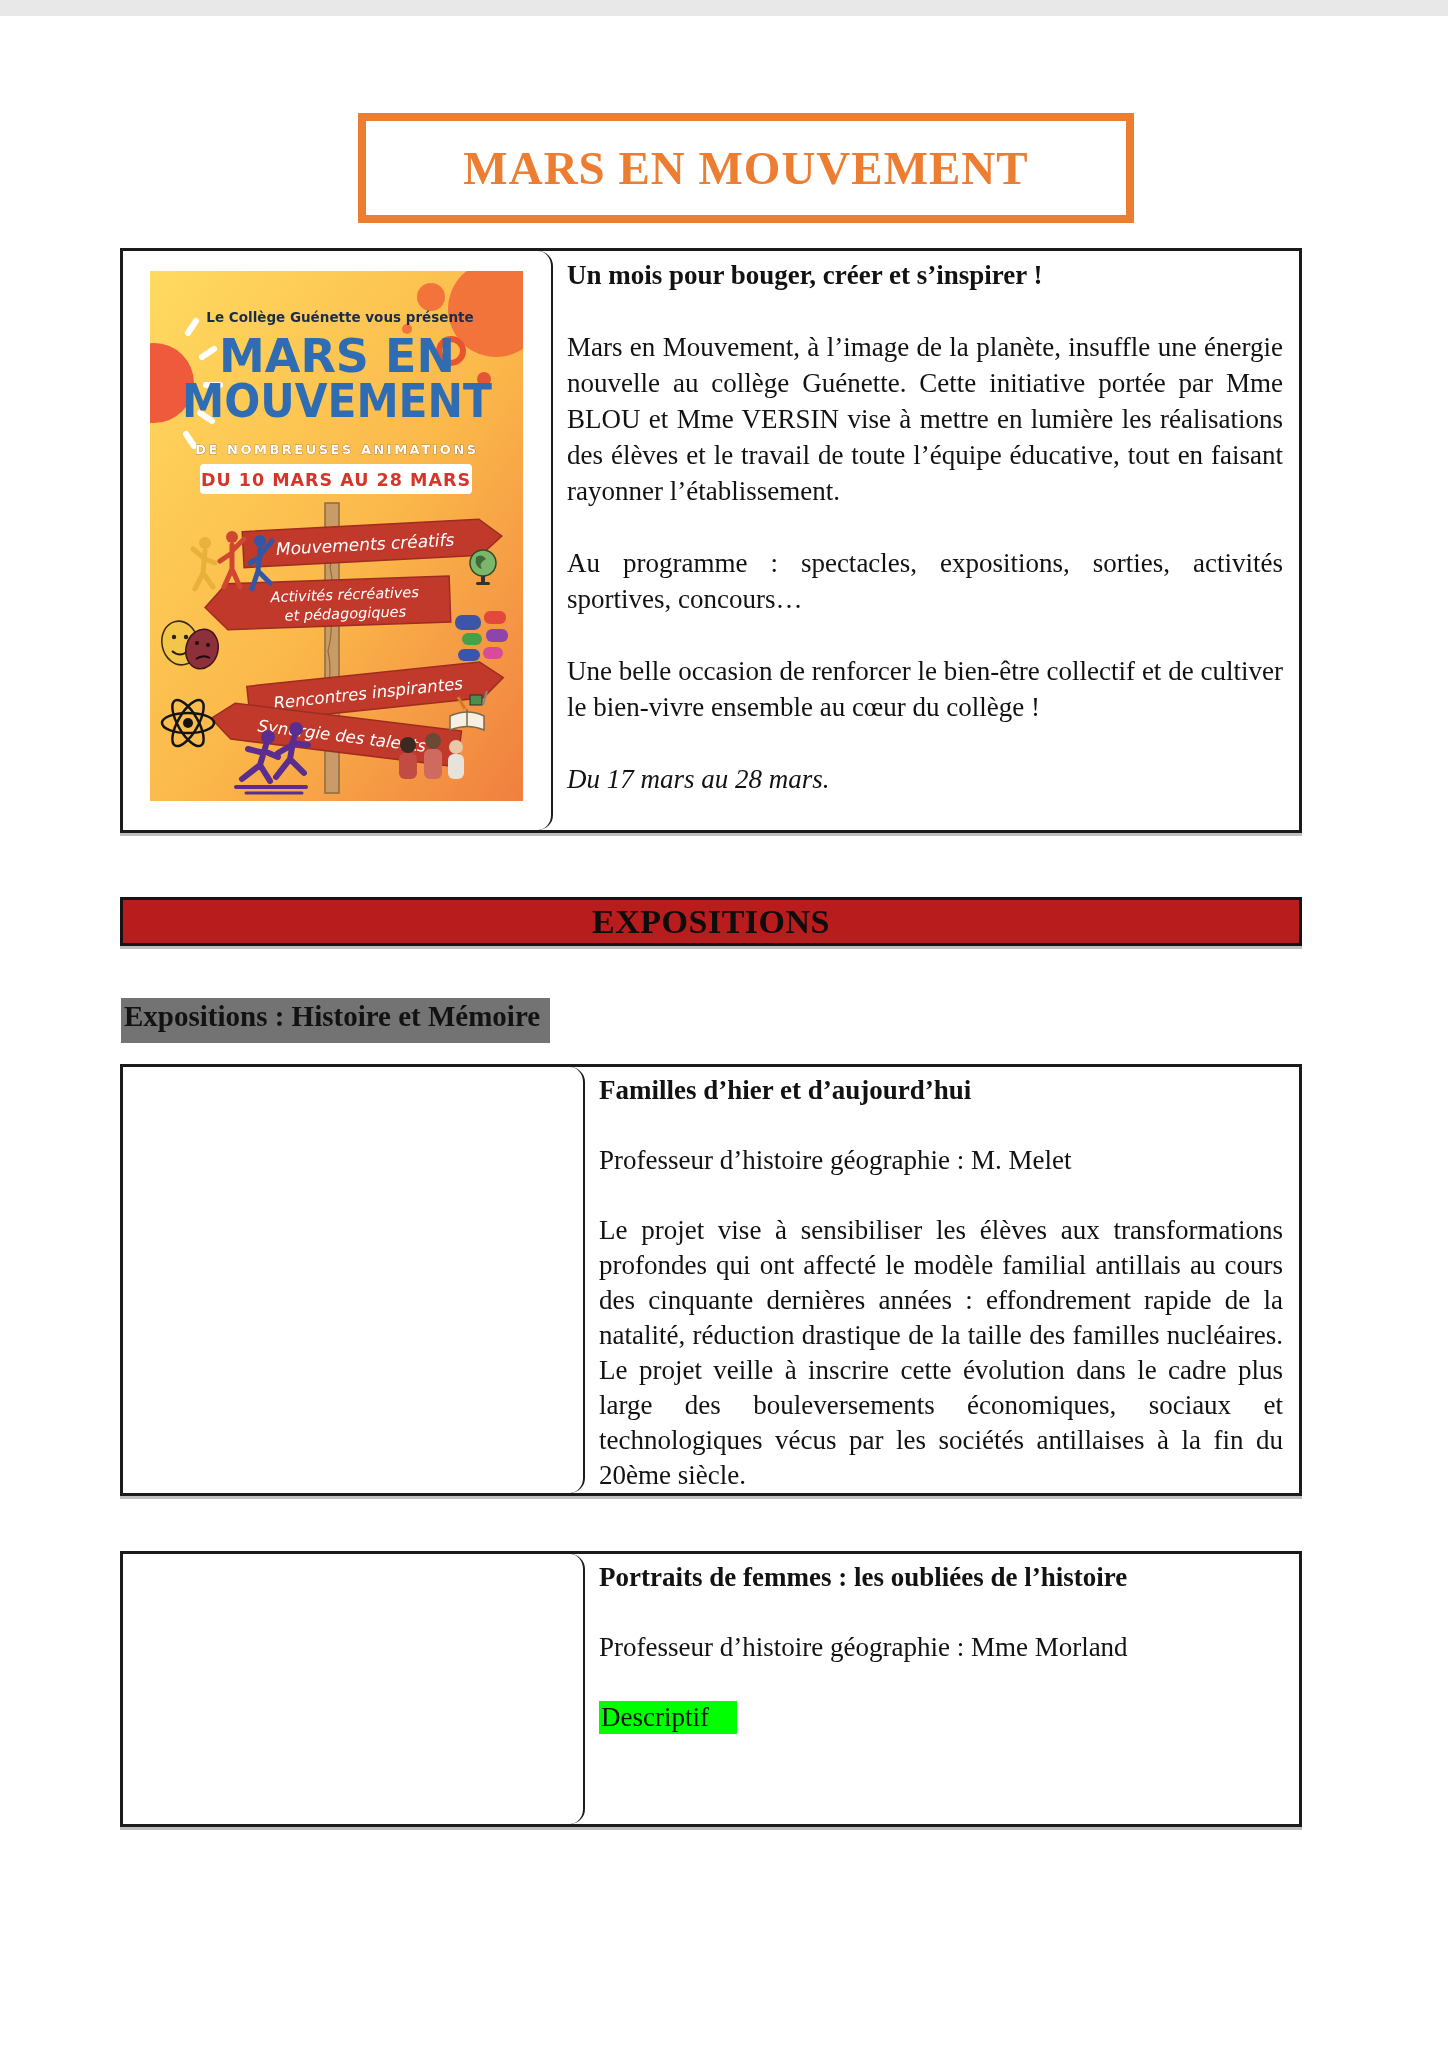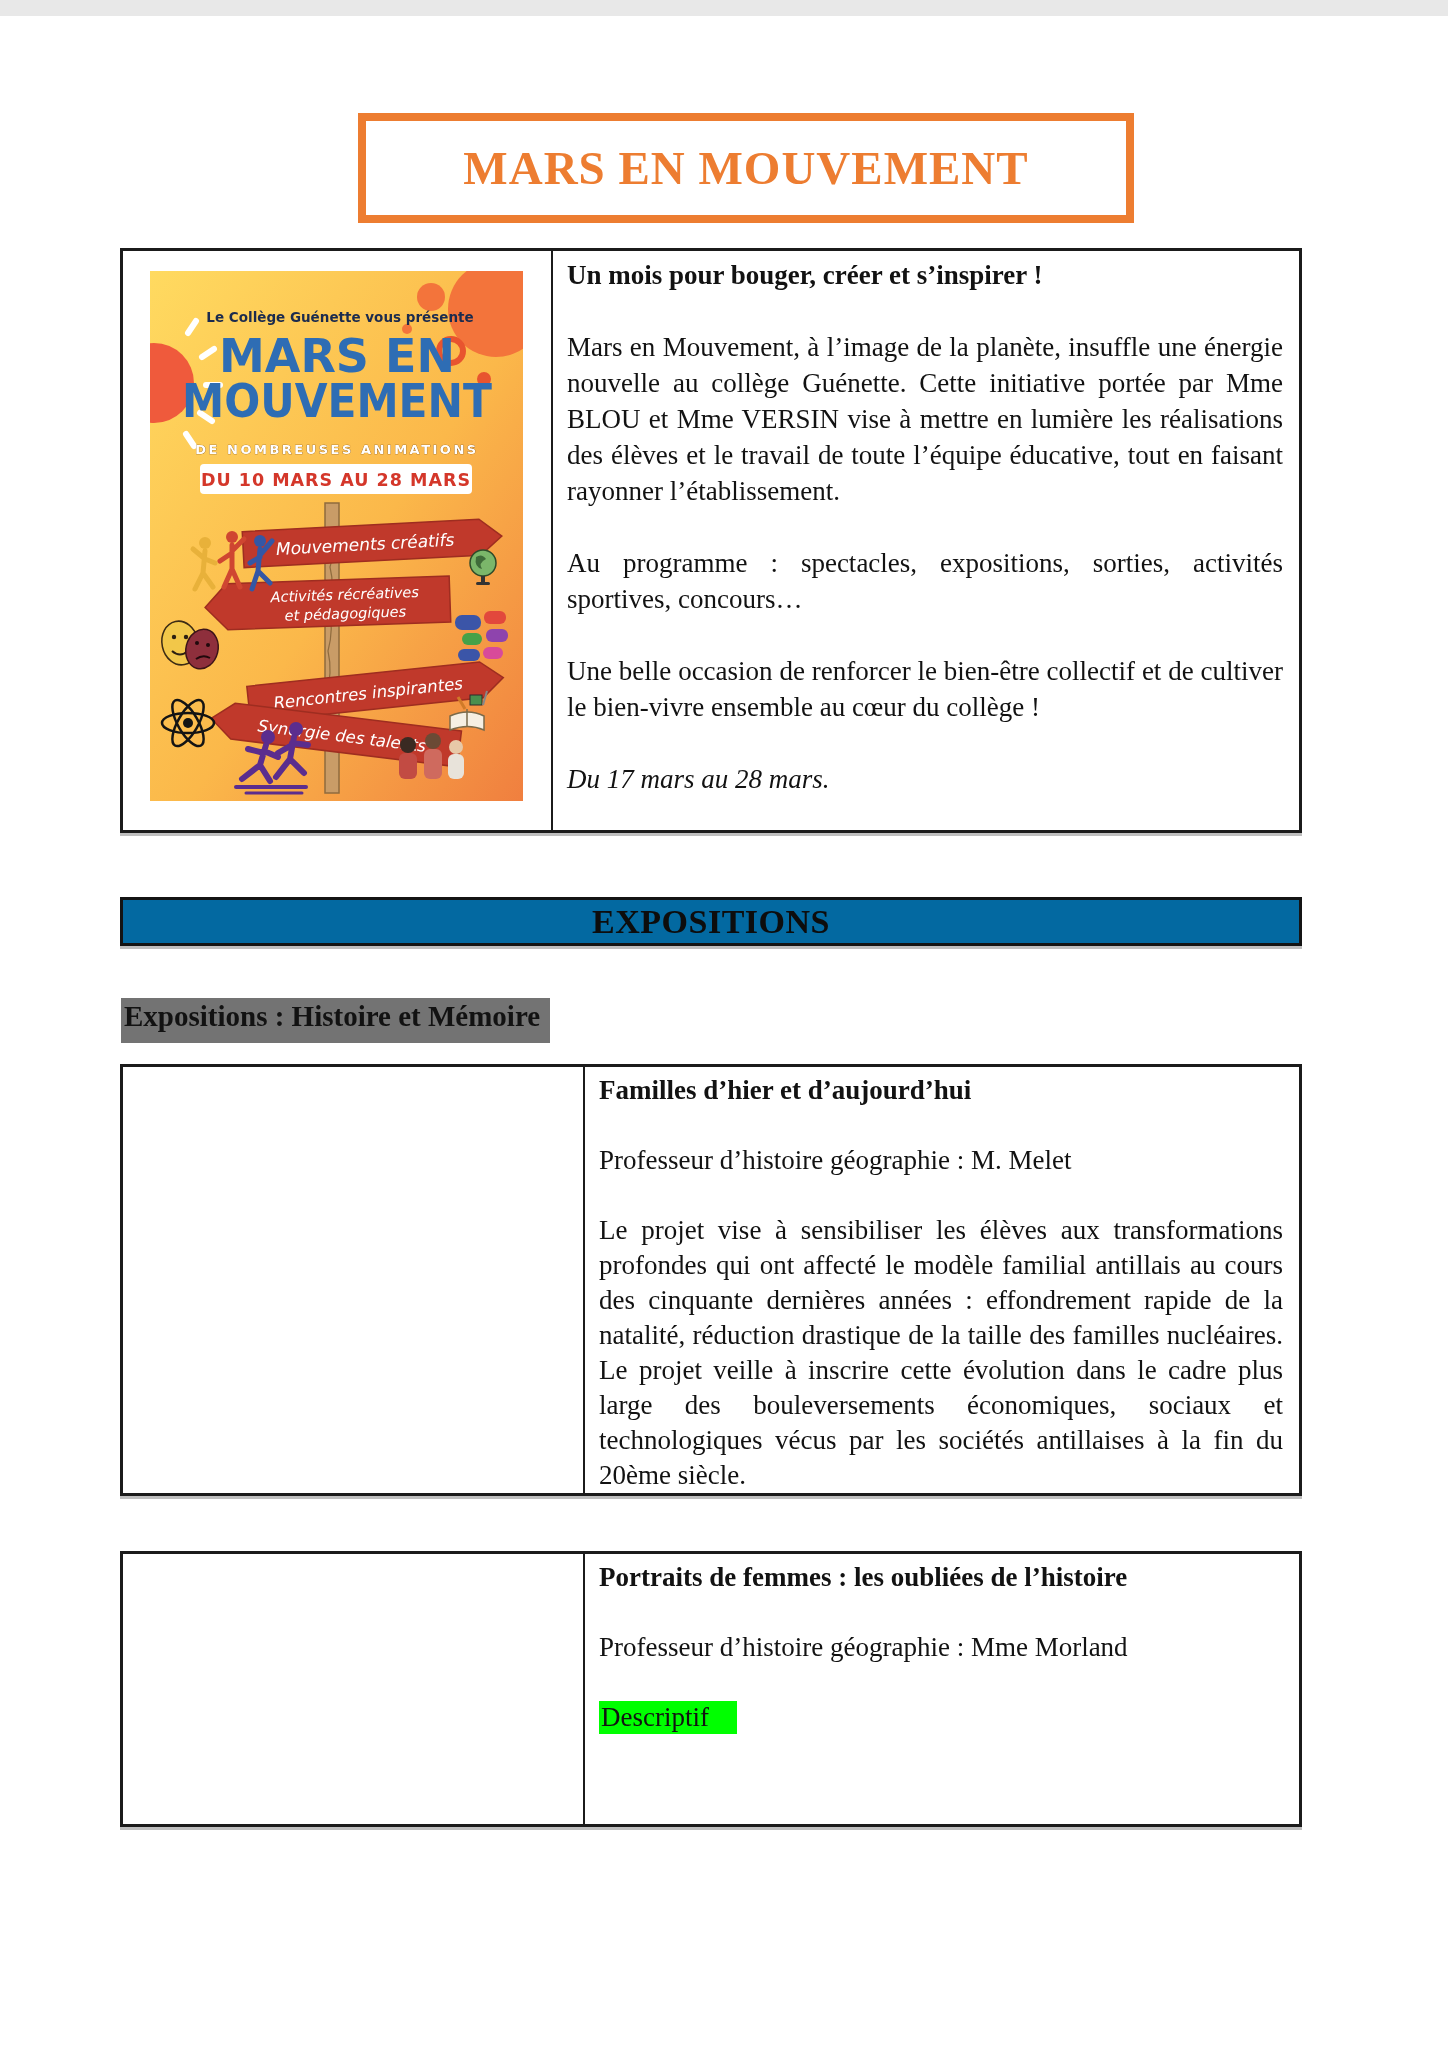--- a/index.html
+++ b/index.html
@@ -20,36 +20,36 @@
   .doc-table {
     position:absolute; left:120px; width:1182px;
     border:3px solid #1b1b1b; box-sizing:border-box; background:#fff;
     display:flex; box-shadow:0 3px 0 rgba(110,110,110,.45);
     overflow:hidden;
   }
   #table1 { top:232px; height:585px; }
   #table2 { top:1048px; height:432px; }
   #table3 { top:1535px; height:276px; }
 
-  .cell-left  { border-right:2px solid #1b1b1b; box-sizing:border-box; flex:0 0 auto; }
+  .cell-left  { border-right:2px solid #1b1b1b; box-sizing:border-box; flex:0 0 auto;border-radius:15px; }
   #table1 .cell-left { width:430px; }
   #table2 .cell-left, #table3 .cell-left { width:462px; }
   .cell-right { flex:1 1 auto; padding:6px 16px 0 14px; overflow:hidden; }
 
   .t1 p, .t1 h3 { margin:0 0 36px 0; font-size:27px; line-height:36px; }
   .t2 p, .t2 h3 { margin:0 0 35px 0; font-size:27px; line-height:35px; }
   h3.cell-heading { font-weight:bold; text-align:left; }
   .just { text-align:justify; }
   .dates-line { font-style:italic; }
   .green-hl { background:#00FF00; padding:1px 28px 2px 2px; }
 
   
   .expo-bar {
     position:absolute; left:120px; top:881px; width:1182px; height:49px;
-    box-sizing:border-box; background:#0369a1; border:3px solid #141414;
+    box-sizing:border-box; background:#b91c1c; border:3px solid #141414;
     display:flex; align-items:center; justify-content:center;
     box-shadow:0 3px 0 rgba(110,110,110,.45);
   }
   .expo-text { font-size:34px; font-weight:bold; color:#0d0d0d; letter-spacing:0.5px; }
 
   
   .theme-heading {
     position:absolute; left:121px; top:982px;
     background:#737373; font-size:29px; font-weight:bold;
     padding:2px 10px 10px 3px; white-space:nowrap;

